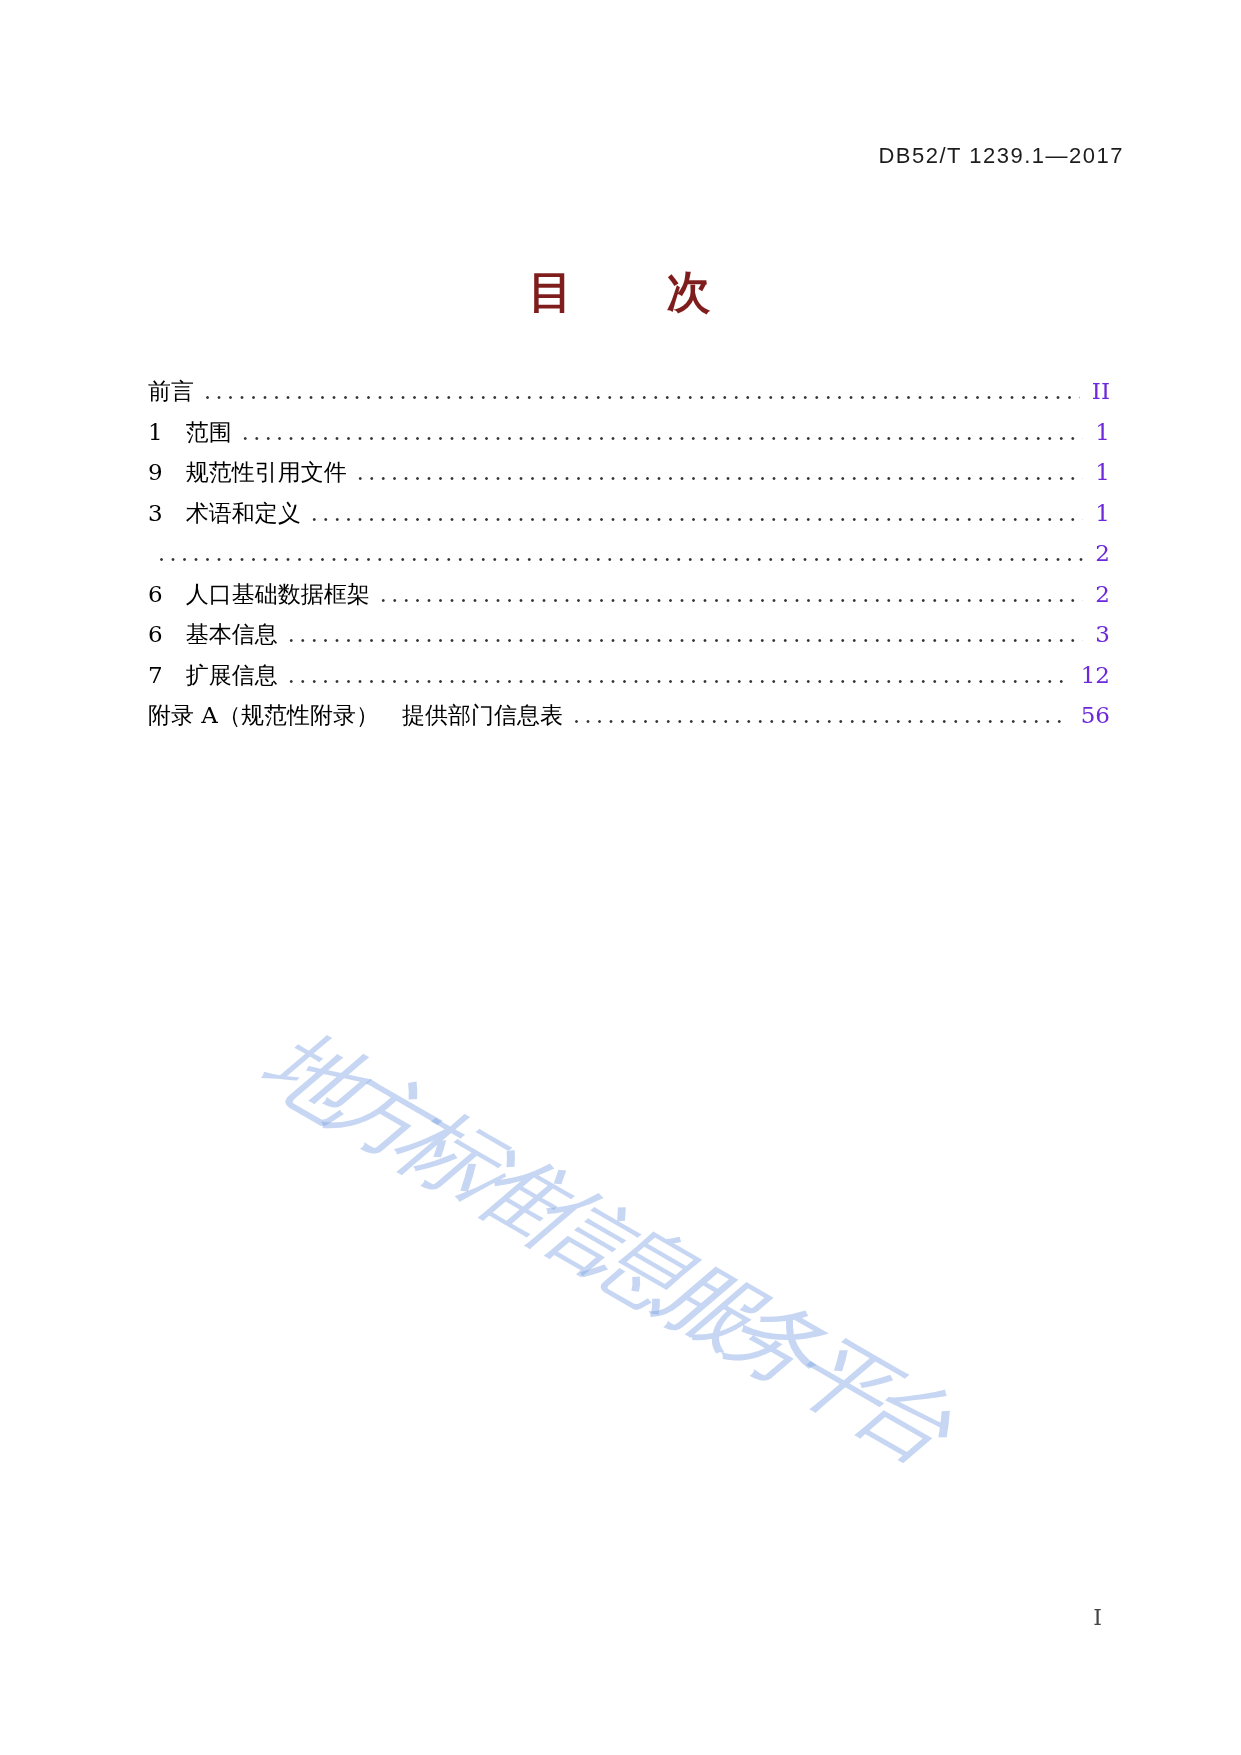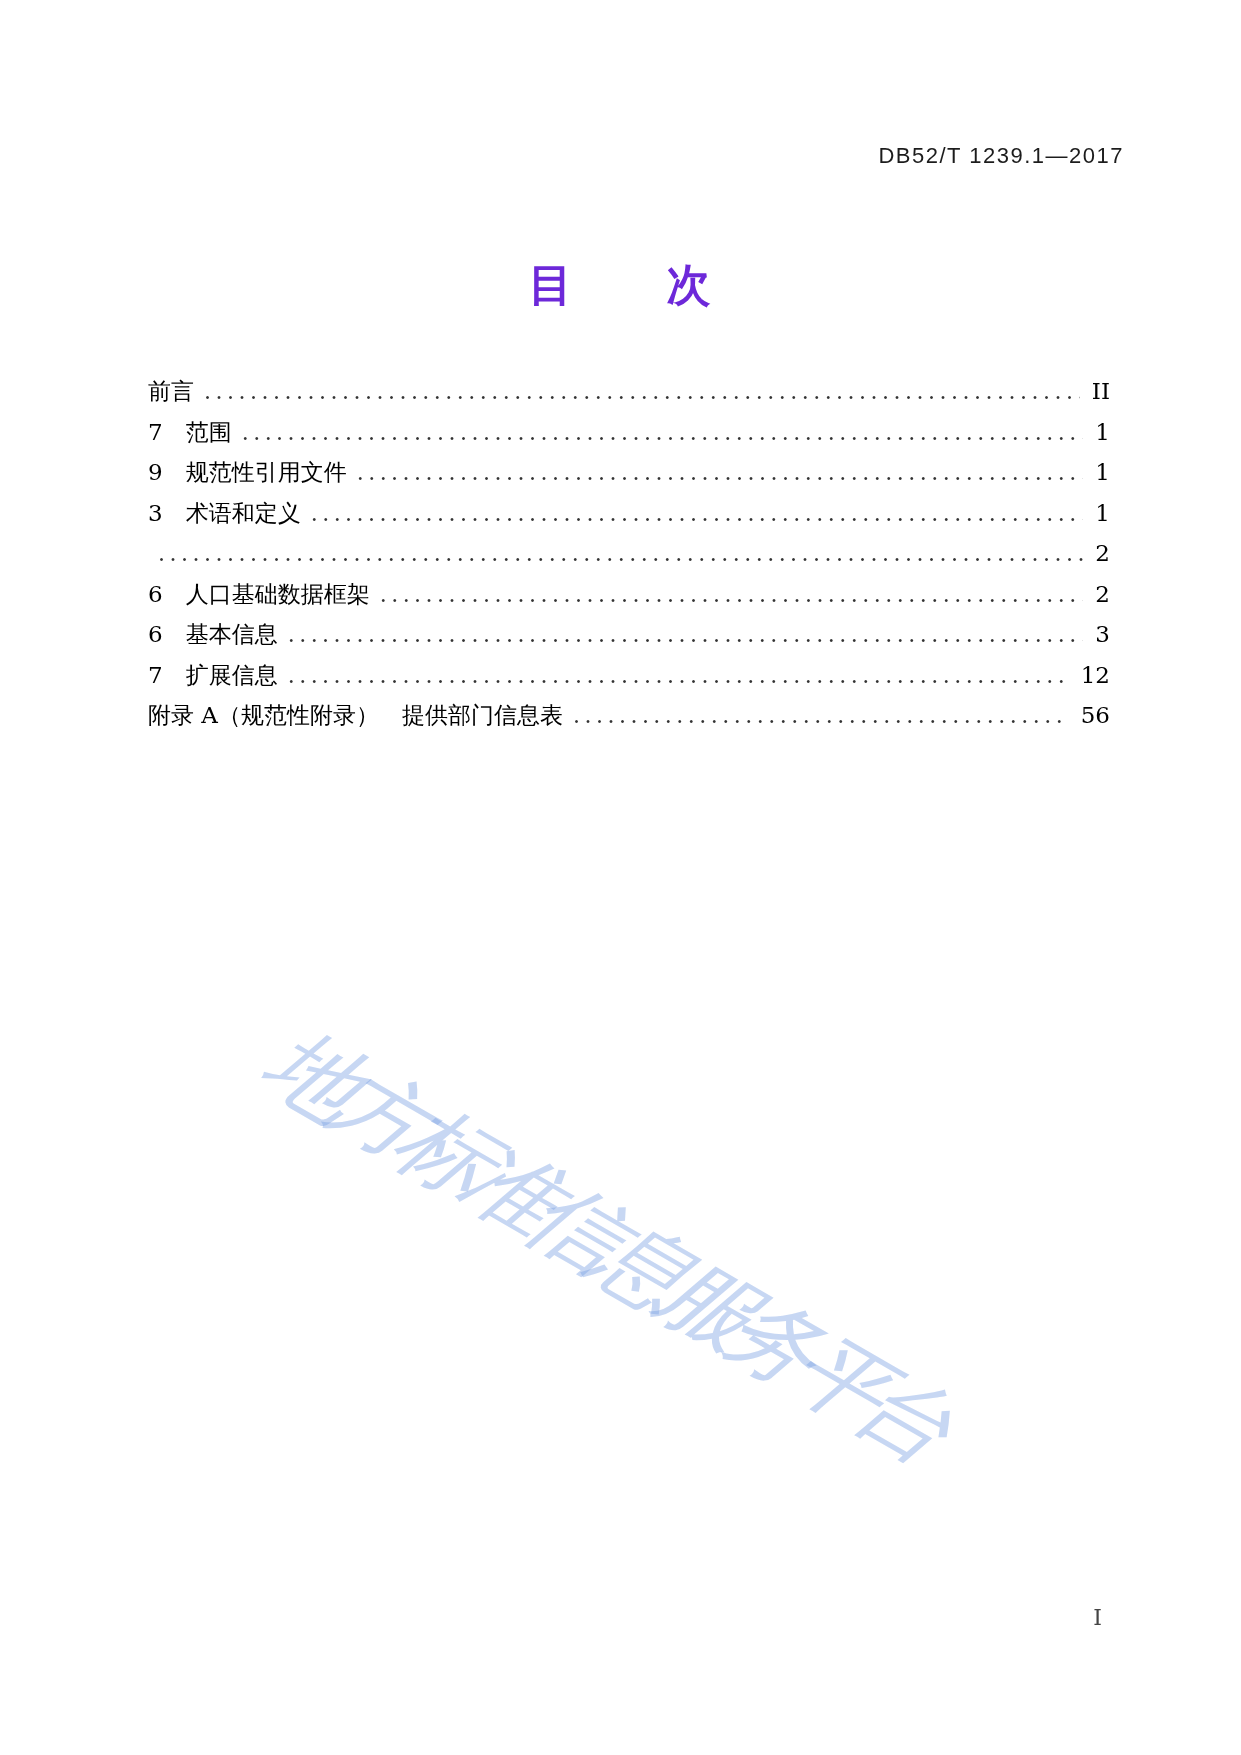--- a/index.html
+++ b/index.html
@@ -20,28 +20,28 @@
     font-size:22px;
     letter-spacing:1.5px;
     color:#1c1c1c;
     white-space:pre;
     margin-left:48px;
   }
   .toc-title{
     position:absolute;
     top:263px;
     left:0;right:0;
-    margin:0;
+    margin:7px;
     text-align:center;
     font-family:"Liberation Sans","DejaVu Sans",sans-serif;
     font-weight:700;
     font-size:44px;
     line-height:1;
     letter-spacing:2px;
-    color:#6d28d9;
+    color:#7f1d1d;
   }
   .toc{
     position:absolute;
     top:371px;
     left:148px;
     width:962px;
   }
   .toc-row{
     display:flex;
     align-items:baseline;
@@ -60,21 +60,21 @@
     overflow:hidden;
     white-space:nowrap;
     margin:0 12px 0 10px;
     letter-spacing:4.5px;
     font-size:22px;
     color:#333333;
   }
   .toc-page{
     flex:0 0 auto;
     text-align:right;
-    color:#000000;
+    color:#6d28d9;
   }
   .watermark{
     position:absolute;
     left:305px;
     top:1012px;
     transform:rotate(30deg) skewX(-6deg);
     transform-origin:0 0;
     font-family:"DejaVu Serif","Liberation Serif",serif;
     font-style:italic;
     font-size:90px;
@@ -103,21 +103,21 @@
   <h1 class="toc-title">目　　次</h1>
 
   <div class="toc">
     <div class="toc-row">
       <span class="toc-label">前言</span>
       <span class="toc-dots">............................................................................................................................................................................................................................</span>
       <span class="toc-page">II</span>
     </div>
 
     <div class="toc-row">
-      <span class="toc-label">7　范围</span>
+      <span class="toc-label">1　范围</span>
       <span class="toc-dots">............................................................................................................................................................................................................................</span>
       <span class="toc-page">1</span>
     </div>
 
     <div class="toc-row">
       <span class="toc-label">9　规范性引用文件</span>
       <span class="toc-dots">............................................................................................................................................................................................................................</span>
       <span class="toc-page">1</span>
     </div>
 

